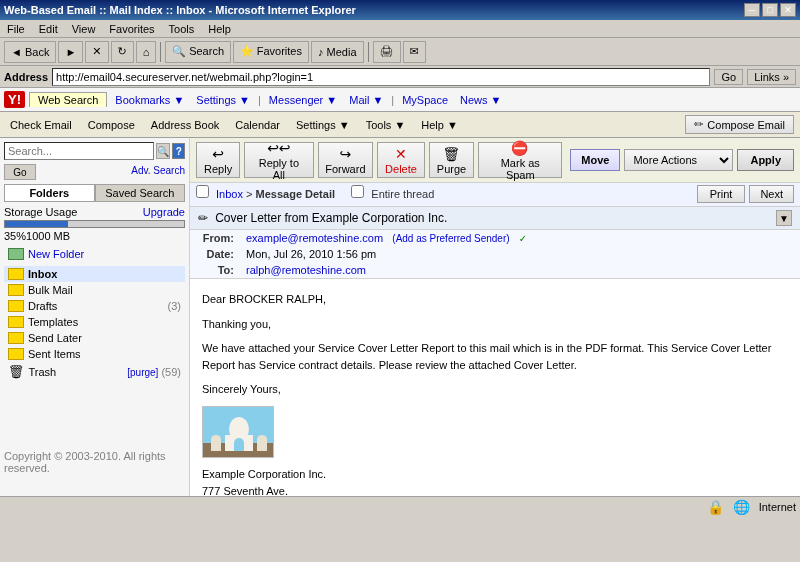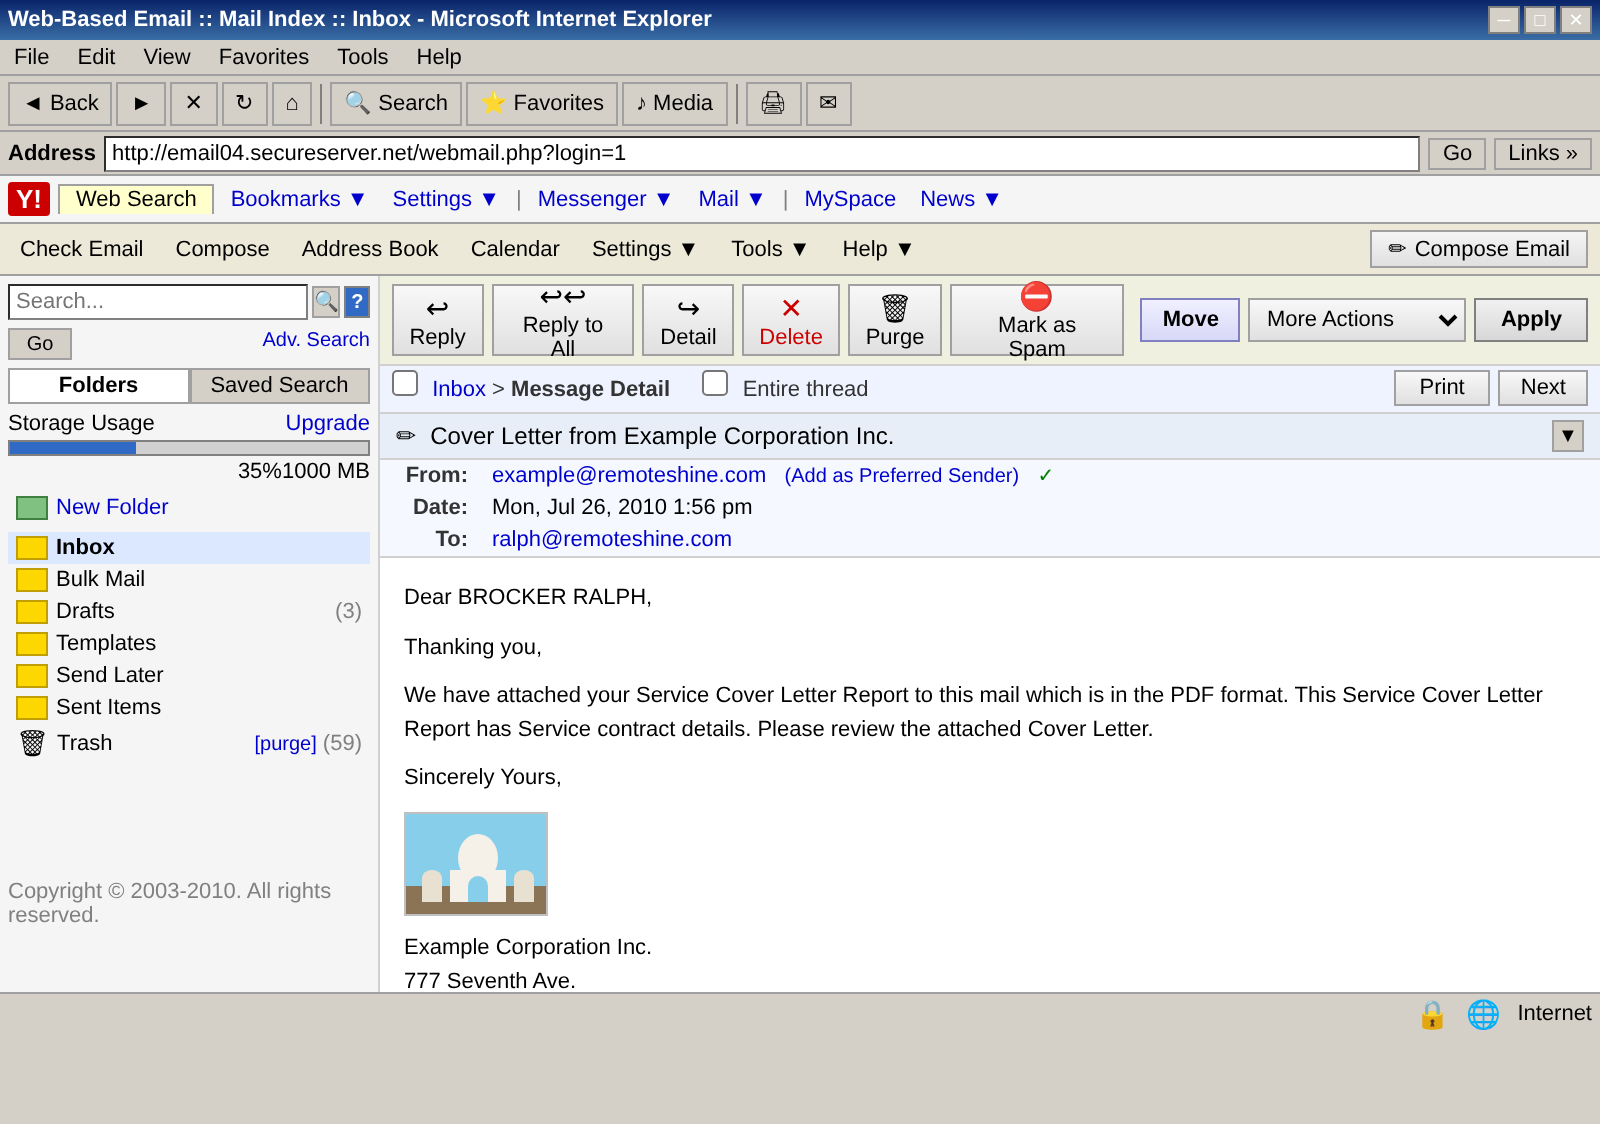--- a/index.html
+++ b/index.html
@@ -260,21 +260,21 @@
       cursor: pointer;
       font-size: 11px;
     }
     .folder-item.active { background: #dce8ff; font-weight: bold; }
     .folder-count { margin-left: auto; color: #808080; }
     .purge-link { color: #0000cc; font-size: 10px; cursor: pointer; }
     .sidebar-footer { 
       font-size: 9px; 
       color: #808080; 
       position: absolute; 
-      bottom: 32px; 
+      bottom: 22px; 
       left: 4px;
       width: 182px;
     }
 
     
     .email-area {
       flex: 1;
       display: flex;
       flex-direction: column;
       overflow: hidden;
@@ -529,21 +529,21 @@
       <div class="folder-tab">Saved Search</div>
     </div>
 
     <div class="storage-usage">
       <span>Storage Usage</span>
       <span class="upgrade-link">Upgrade</span>
     </div>
     <div class="progress-bar">
       <div class="progress-fill"></div>
     </div>
-    <div style="display:flex; justify-content:flex-end; margin-bottom:4px; font-size:10px;">
+    <div style="display:flex; justify-content:flex-start; margin-bottom:4px; font-size:10px;">
       <span>35%</span>
       <span>1000 MB</span>
     </div>
 
     <div class="new-folder-btn">
       <span class="folder-icon new-icon"></span>
       <span>New Folder</span>
     </div>
 
     <ul class="folder-list">
@@ -593,21 +593,21 @@
       <button class="email-action-btn">
         <span class="btn-icon">↩</span>
         <span>Reply</span>
       </button>
       <button class="email-action-btn">
         <span class="btn-icon">↩↩</span>
         <span>Reply to All</span>
       </button>
       <button class="email-action-btn">
         <span class="btn-icon">↪</span>
-        <span>Detail</span>
+        <span>Forward</span>
       </button>
       <button class="email-action-btn delete-btn">
         <span class="btn-icon" style="color:#cc0000;">✕</span>
         <span>Delete</span>
       </button>
       <button class="email-action-btn">
         <span class="btn-icon">🗑</span>
         <span>Purge</span>
       </button>
       <button class="email-action-btn">

